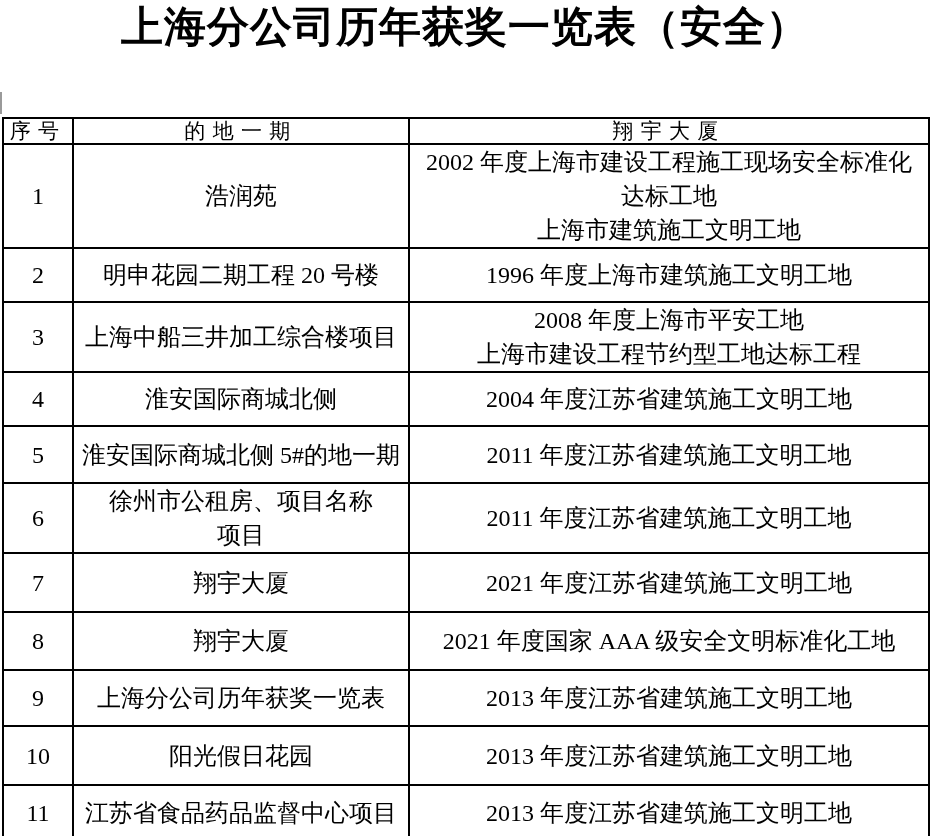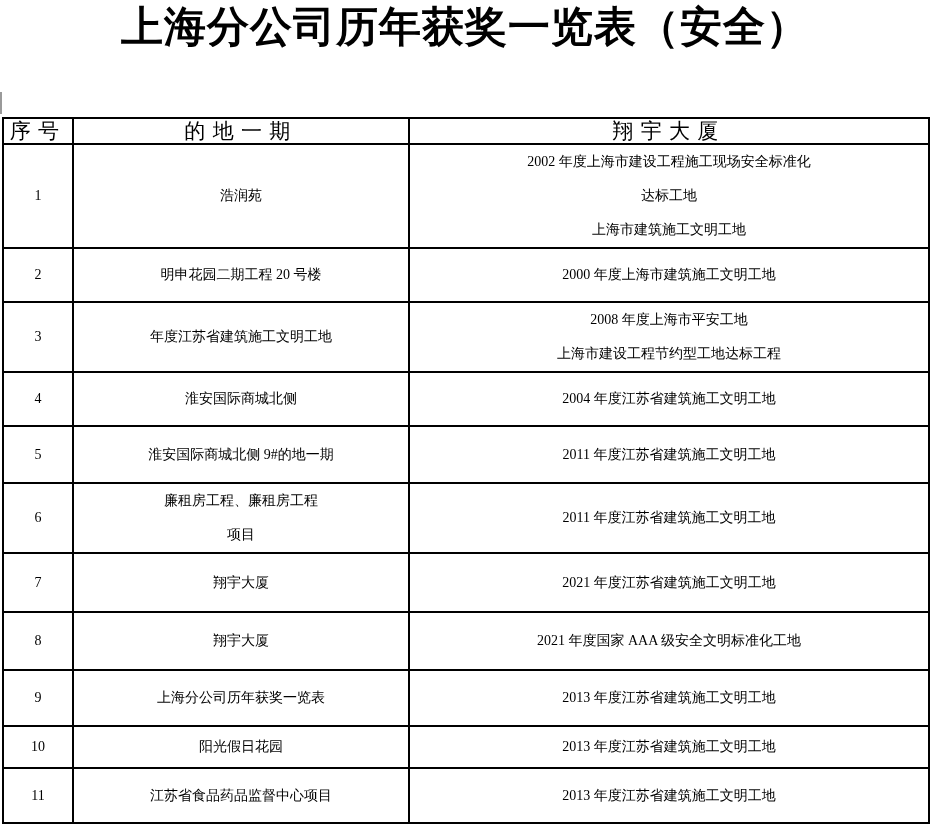--- a/index.html
+++ b/index.html
@@ -47,21 +47,21 @@
     top: 117px;
     width: 926px;
     border-collapse: collapse;
     table-layout: fixed;
   }
   table.awards td, table.awards th {
     border: 2px solid #000000;
     text-align: center;
     vertical-align: middle;
     padding: 0 4px;
-    font-size: 14px;
+    font-size: 24px;
     line-height: 34px;
     font-weight: normal;
     white-space: pre-line;
     overflow: hidden;
   }
   table.awards th {
     font-size: 21px;
     line-height: 24px;
     letter-spacing: 0.35em;
   }
@@ -70,21 +70,21 @@
   tr.rh-head { height: 23px;  }
   tr.rh-1  { height: 102px; }
   tr.rh-2  { height: 54px;  }
   tr.rh-3  { height: 67px;  }
   tr.rh-4  { height: 54px;  }
   tr.rh-5  { height: 57px;  }
   tr.rh-6  { height: 65px;  }
   tr.rh-7  { height: 59px;  }
   tr.rh-8  { height: 58px;  }
   tr.rh-9  { height: 56px;  }
-  tr.rh-10 { height: 42px; font-family: Liberation Serif, serif;  }
+  tr.rh-10 { height: 59px; font-family: Liberation Serif, serif;  }
   tr.rh-11 { height: 55px;  } 
 </style>
 </head>
 <body>
 
 <div class="page-title">上海分公司历年获奖一览表（安全）</div>
 
 <div class="margin-tick"></div>
 
 <table class="awards">
@@ -104,41 +104,41 @@
     <tr class="rh-1">
       <td>1</td>
       <td>浩润苑</td>
       <td>2002 年度上海市建设工程施工现场安全标准化
 达标工地
 上海市建筑施工文明工地</td>
     </tr>
     <tr class="rh-2">
       <td>2</td>
       <td>明申花园二期工程 20 号楼</td>
-      <td>2000 年度上海市建筑施工文明工地</td>
+      <td>1996 年度上海市建筑施工文明工地</td>
     </tr>
     <tr class="rh-3">
       <td>3</td>
-      <td>年度江苏省建筑施工文明工地</td>
+      <td>上海中船三井加工综合楼项目</td>
       <td>2008 年度上海市平安工地
 上海市建设工程节约型工地达标工程</td>
     </tr>
     <tr class="rh-4">
       <td>4</td>
       <td>淮安国际商城北侧</td>
       <td>2004 年度江苏省建筑施工文明工地</td>
     </tr>
     <tr class="rh-5">
       <td>5</td>
-      <td>淮安国际商城北侧 9#的地一期</td>
+      <td>淮安国际商城北侧 5#的地一期</td>
       <td>2011 年度江苏省建筑施工文明工地</td>
     </tr>
     <tr class="rh-6">
       <td>6</td>
-      <td>廉租房工程、廉租房工程
+      <td>徐州市公租房、项目名称
 项目</td>
       <td>2011 年度江苏省建筑施工文明工地</td>
     </tr>
     <tr class="rh-7">
       <td>7</td>
       <td>翔宇大厦</td>
       <td>2021 年度江苏省建筑施工文明工地</td>
     </tr>
     <tr class="rh-8">
       <td>8</td>

